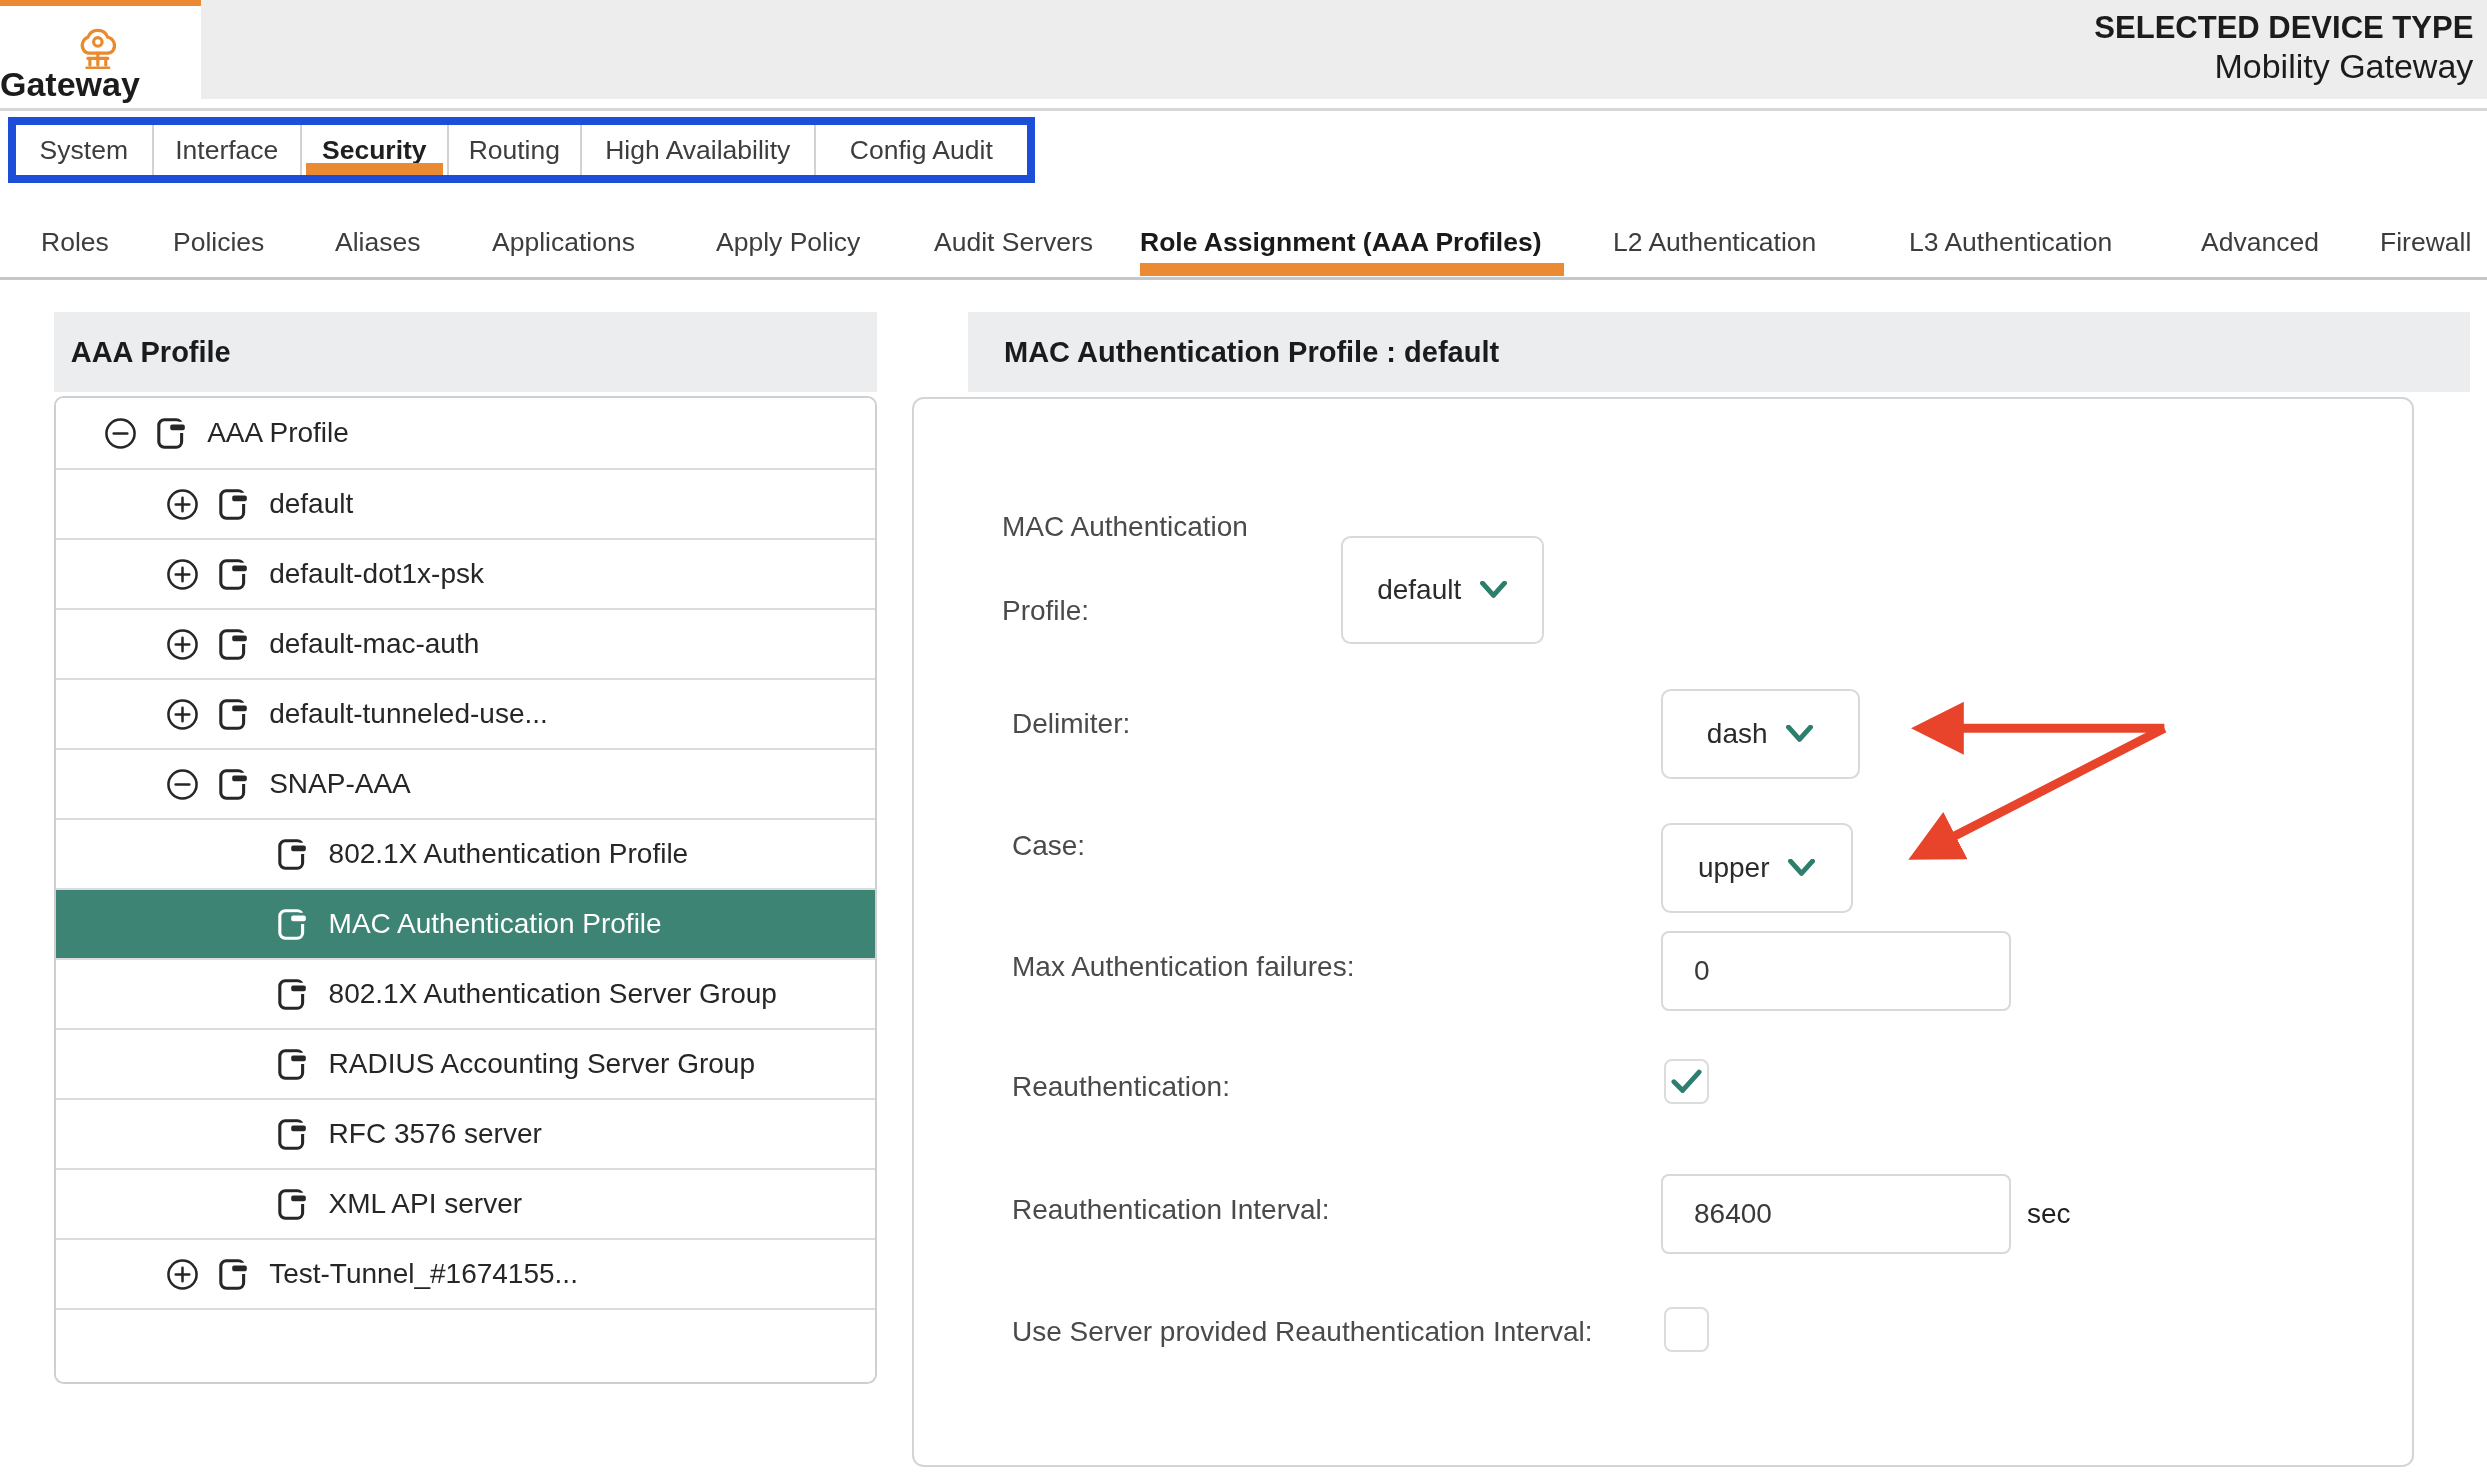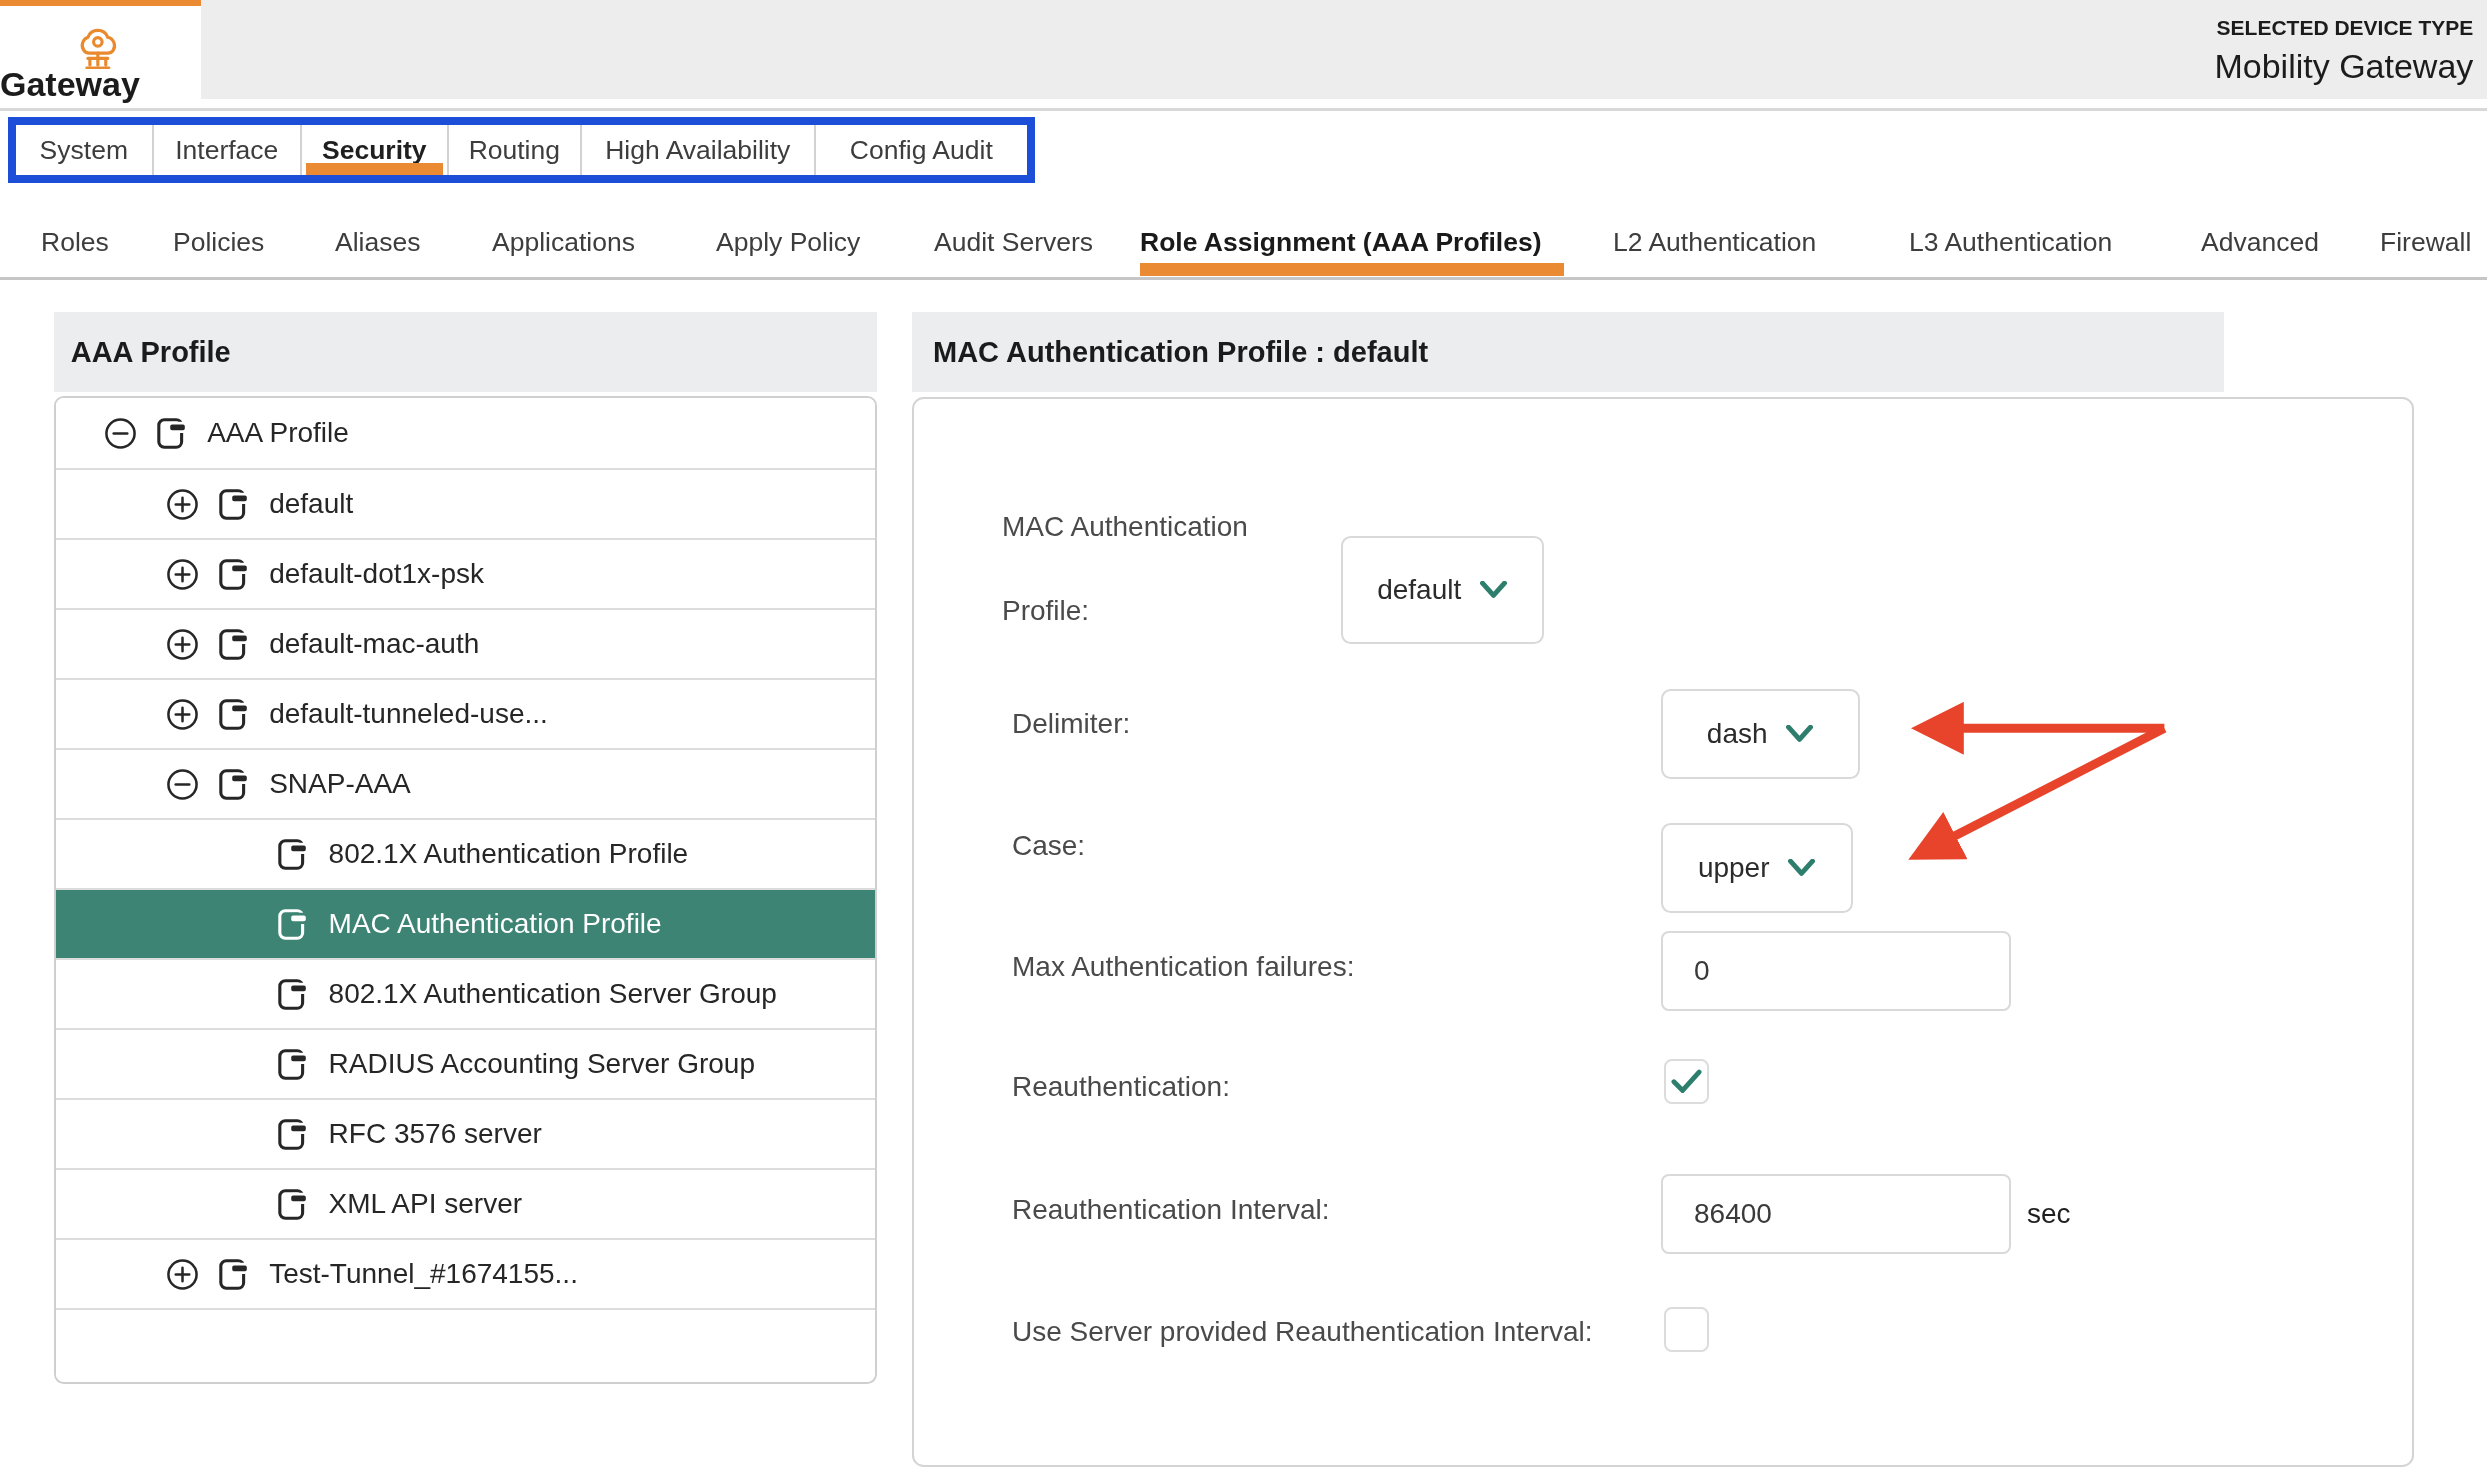--- a/index.html
+++ b/index.html
@@ -9,21 +9,21 @@
 
   
   .topbar-bg { position:absolute; left:0; top:0; width:2488px; height:99px; background:#ededed; }
   .topbar-divider { position:absolute; left:0; top:108px; width:2488px; height:2.9px; background:#d8d8d8; }
   .product-tab { position:absolute; left:0; top:0; width:201px; height:108px; background:#fff;
     border-top:6.9px solid #ea8a33; }
   .product-tab .ptab-icon { position:absolute; left:71px; top:21.6px; width:55px; height:45px; }
   .product-tab .ptab-label { position:absolute; left:0; top:59px; width:201px;
     font-size:34px; font-weight:700; color:#1c1c1c; }
   .device-type { position:absolute; right:14.7px; top:9.8px; text-align:right; }
-  .device-type .dt-label { font-size:21px; font-weight:700; color:#1c1c1c; line-height:35px; }
+  .device-type .dt-label { font-size:31px; font-weight:700; color:#1c1c1c; line-height:35px; }
   .device-type .dt-value { font-size:34px; font-weight:400; color:#1c1c1c; line-height:43px; }
 
   
   .tabs1 { position:absolute; left:7.8px; top:117px; height:66px; display:flex;
     border:8px solid #1d4ed8; background:#fff; }
   .tab1 { position:relative; display:flex; align-items:center; justify-content:center;
     font-size:26.5px; color:#3d3d3d; border-right:2px solid #d2d2d2; cursor:default; }
   .tab1:last-child { border-right:none; }
   .tab1.active { font-weight:700; color:#1f1f1f; }
   .tab1 .tab1-underline { position:absolute; left:3.9px; right:3.9px; bottom:0; height:11.8px; background:#ea8a33; }
@@ -46,22 +46,22 @@
   .tree-row:first-child { border-top:none; }
   .tree-row.lvl0 { padding-left:48px; }
   .tree-row.lvl1 { padding-left:110px; }
   .tree-row.lvl2 { padding-left:222px; }
   .tree-row.selected { background:#3e8475; color:#fff; --row-bg:#3e8475; }
   .tree-row .expander { width:33px; height:33px; flex:0 0 auto; }
   .tree-row .doc { width:31px; height:33px; flex:0 0 auto; overflow:visible; }
   .tree-label { white-space:nowrap; }
 
   
-  .detail-header { position:absolute; left:912px; top:312px; width:1312px; height:80px; background:#ecedef;
-    display:flex; align-items:center; padding-left:21px; font-size:29px; font-weight:700; color:#1b1b1b; }
+  .detail-header { position:absolute; left:968px; top:312px; width:1502px; height:80px; background:#ecedef;
+    display:flex; align-items:center; padding-left:36px; font-size:29px; font-weight:700; color:#1b1b1b; }
   .detail-box { position:absolute; left:912px; top:397px; width:1502px; height:1070px; background:#fff;
     border:2px solid #d4d4d4; border-radius:11.8px; }
 
   .fld-label { position:absolute; font-size:28px; color:#4a4a4a; }
   .dropdown { position:absolute; background:#fff; border:2px solid #d9d9d9; border-radius:9.8px;
     display:flex; align-items:center; justify-content:center; gap:17.6px;
     font-size:28px; color:#2b2b2b; cursor:pointer; }
   .dropdown svg { width:29px; height:17.6px; }
   .textinput { position:absolute; width:350px; height:80px; background:#fff; border:2px solid #d9d9d9;
     border-radius:7.8px; font-family:"Liberation Sans", sans-serif; font-size:28px; color:#3a3a3a;

